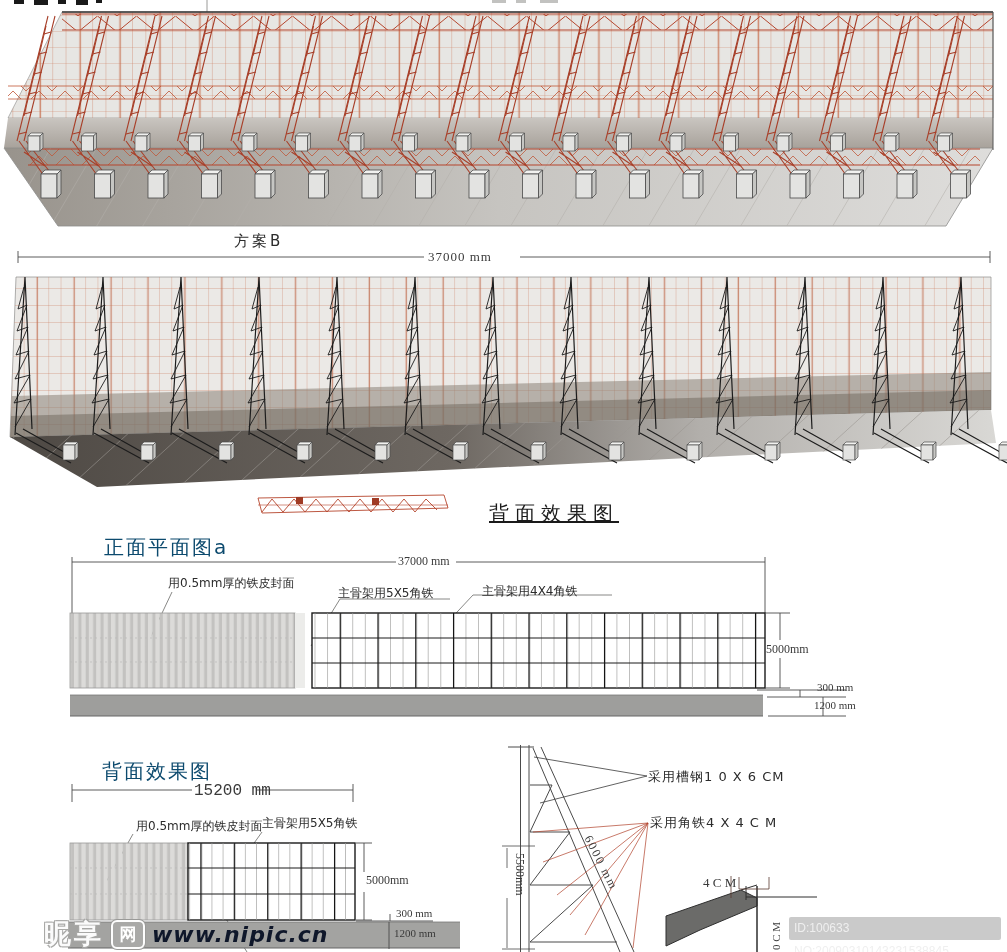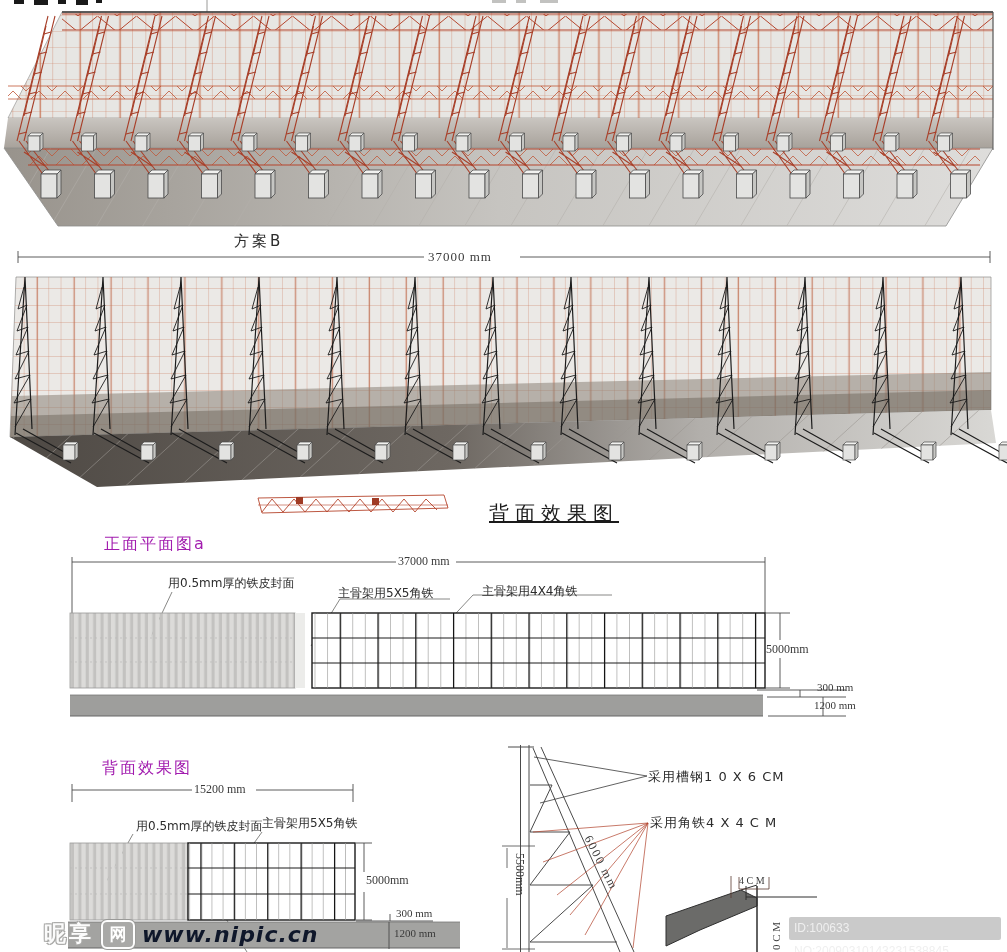--- a/index.html
+++ b/index.html
@@ -2,28 +2,28 @@
 <html><head>
 <meta charset="utf-8">
 <style>
   html,body{margin:0;padding:0;background:#ffffff;}
   #stage{position:relative;width:1007px;height:952px;background:#fff;overflow:hidden;
          font-family:"DejaVu Sans",sans-serif;}
   #scene{position:absolute;left:0;top:0;}
   .t{position:absolute;white-space:nowrap;color:#2b2b2b;}
   .cjk{font-family:"DejaVu Sans",sans-serif;}
   .dim{font-family:"Liberation Serif",serif;color:#3a3a3a;}
-  .title{font-size:16px;letter-spacing:2px;color:#a21caf;}
+  .title{font-size:20px;letter-spacing:2px;color:#0c4a6e;}
   .lbl{font-size:12px;color:#2b2b2b;}
   .big{font-size:20px;letter-spacing:6px;color:#1a1a1a;}
   .rot90{transform:rotate(90deg);transform-origin:0 0;}
   .rotm90{transform:rotate(-90deg);transform-origin:0 0;}
   .rot63{transform:rotate(63deg);transform-origin:0 0;}
   #wm{position:absolute;left:4px;top:917px;height:34px;display:flex;align-items:center;gap:7px;}
-  #wm .chars{font-size:22px;font-weight:bold;color:#fbfbfb;letter-spacing:3px;
+  #wm .chars{font-size:27px;font-weight:bold;color:#fbfbfb;letter-spacing:3px;
      text-shadow:-1px -1px 0 #a8a8a6,1px -1px 0 #a8a8a6,-1px 1px 0 #a8a8a6,1px 1px 0 #a8a8a6;padding-left:40px;}
   #wm .badge{width:30px;height:25px;background:#a9a9a7;border:2px solid #fdfdfd;
      box-shadow:0 0 0 1px #9a9a98;border-radius:6px;color:#fff;font-weight:bold;font-size:17px;
      display:flex;align-items:center;justify-content:center;}
   #wm .site{font-size:22px;font-weight:bold;font-style:italic;color:#0f172a;letter-spacing:1px;}
   #idbox{position:absolute;left:789px;top:917px;width:212px;height:23px;background:rgba(198,198,198,.92);
      border-radius:2px;color:#efefef;font-size:12px;line-height:23px;padding-left:5px;box-sizing:border-box;
      font-family:"Liberation Sans",sans-serif;}
 </style>
 </head>
@@ -325,32 +325,32 @@
 <div class="t cjk title" style="left:104px;top:534px;">正面平面图a</div>
 <div class="t dim" style="left:398px;top:554px;font-size:12px;">37000 mm</div>
 <div class="t cjk lbl" style="left:168px;top:575px;">用0.5mm厚的铁皮封面</div>
 <div class="t cjk lbl" style="left:338px;top:585px;">主骨架用5X5角铁</div>
 <div class="t cjk lbl" style="left:482px;top:583px;">主骨架用4X4角铁</div>
 <div class="t dim" style="left:766px;top:642px;font-size:12px;">5000mm</div>
 <div class="t dim" style="left:817px;top:681px;font-size:11px;">300 mm</div>
 <div class="t dim" style="left:814px;top:699px;font-size:11px;">1200 mm</div>
 
 <div class="t cjk title" style="left:102px;top:758px;">背面效果图</div>
-<div class="t dim" style="left:194px;top:782px;font-size:12px;">15200 mm</div>
+<div class="t dim" style="left:194px;top:782px;font-size:16px;font-family:Liberation Mono, monospace;">15200 mm</div>
 <div class="t cjk lbl" style="left:136px;top:818px;">用0.5mm厚的铁皮封面</div>
 <div class="t cjk lbl" style="left:262px;top:815px;">主骨架用5X5角铁</div>
 <div class="t dim" style="left:366px;top:873px;font-size:12px;">5000mm</div>
 <div class="t dim" style="left:396px;top:907px;font-size:11px;">300 mm</div>
 <div class="t dim" style="left:394px;top:927px;font-size:11px;">1200 mm</div>
 
 <div class="t cjk" style="left:648px;top:768px;font-size:13px;letter-spacing:1px;">采用槽钢1 0 X 6 CM</div>
 <div class="t cjk" style="left:650px;top:814px;font-size:13px;letter-spacing:1px;">采用角铁4 X 4 C M</div>
 <div class="t dim rot90" style="left:527px;top:853px;font-size:12px;">5500mm</div>
 <div class="t dim rot63" style="left:594px;top:833px;font-size:12px;letter-spacing:2px;">6000 mm</div>
-<div class="t dim" style="left:739px;top:875px;font-size:10px;">4 C M</div>
+<div class="t dim" style="left:703px;top:875px;font-size:13px;">4 C M</div>
 <div class="t dim rotm90" style="left:770px;top:950px;font-size:11px;">0 C M</div>
 
 <div id="wm">
   <span class="chars">昵享</span>
   <span class="badge">网</span>
   <span class="site">www.nipic.cn</span>
 </div>
 <div id="idbox">ID:100633 NO:20090310143231538845</div>
 
 </div>

